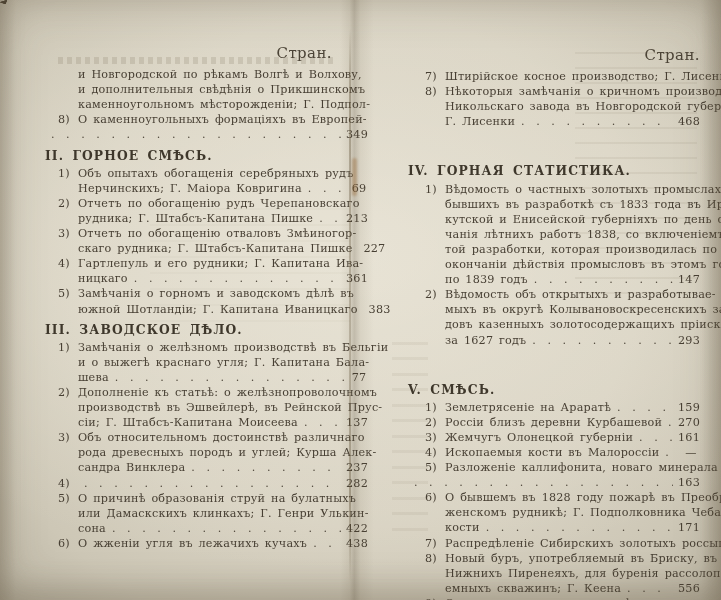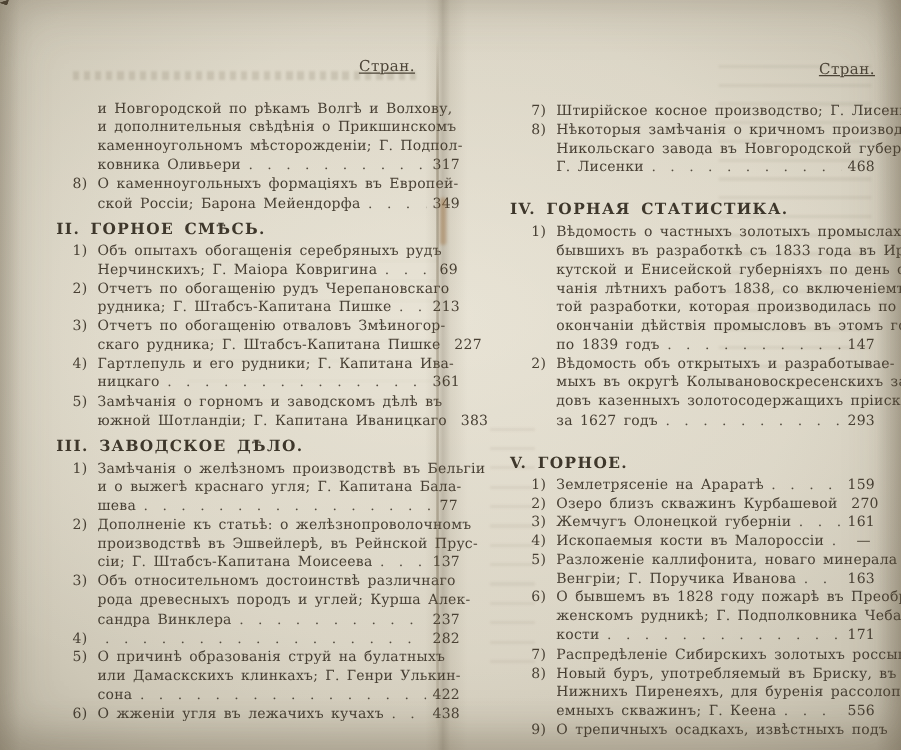--- a/index.html
+++ b/index.html
@@ -65,34 +65,34 @@
   }
   .ghost-l1{
     left:150px;top:208px;width:200px;height:120px;opacity:.3;
     background:repeating-linear-gradient(180deg, rgba(122,110,88,.12) 0 2px, rgba(122,110,88,0) 2px 16px);
   }
   
   .page{position:absolute;font-size:11.2px;line-height:15.1px;letter-spacing:.2px;word-spacing:2px;}
   .page--left{left:45px;top:46px;width:323px;}
   .page--right{left:408px;top:48px;width:292px;}
   .running-head{
-    text-align:right;font-size:12px;margin-bottom:18px;color:#4c4437;letter-spacing:.4px;text-decoration:underline;
+    text-align:right;font-size:15px;margin-bottom:6px;color:#4c4437;letter-spacing:.4px;
   }
   .page--left .running-head{padding-right:36px;}
   .line{display:flex;align-items:baseline;white-space:nowrap;}
   .line .num{flex:0 0 33px;box-sizing:border-box;padding-left:13px;}
   .page--right .line .num{flex-basis:37px;padding-left:17px;}
   .line .text{flex:0 0 auto;}
   .line--cont .text{padding-left:33px;}
   .page--right .line--cont .text{padding-left:37px;}
   .line--section{
     font-weight:bold;font-size:12.3px;letter-spacing:1.1px;color:#3e372b;
     margin-top:5px;margin-bottom:3px;word-spacing:3px;
   }
-  .line--gap{margin-top:18px;}
+  .line--gap{margin-top:34px;}
   .leader{flex:1 1 0;overflow:hidden;margin:0 5px 0 6px;height:13px;opacity:.92;}
   .leader::after{
     content:". . . . . . . . . . . . . . . . . . . . . . . . . . . . . .";
     letter-spacing:3px;
   }
   .pagenum{flex:0 0 auto;min-width:18px;text-align:center;}
 </style>
 </head>
 <body>
 
@@ -118,36 +118,29 @@
           <span class="text">и дополнительныя свѣдѣнія о Прикшинскомъ</span>
 
         </div>
 
         <div class="line line--cont line--nopage">
 
           <span class="text">каменноугольномъ мѣсторожденіи; Г. Подпол-</span>
 
         </div>
 
-        <div class="line line--cont">
-
-          <span class="text">ковника Оливьери</span>
-          <span class="leader"></span>
-          <span class="pagenum">317</span>
-        </div>
 
         <div class="line line--item line--nopage">
           <span class="num">8)</span>
           <span class="text">О каменноугольныхъ формаціяхъ въ Европей-</span>
 
         </div>
 
         <div class="line line--cont">
 
-          <span class="text">ской Россіи; Барона Мейендорфа</span>
           <span class="leader"></span>
           <span class="pagenum">349</span>
         </div>
 
         <div class="line line--section line--nopage">
 
           <span class="text">II. ГОРНОЕ СМѢСЬ.</span>
 
         </div>
 
@@ -412,34 +405,34 @@
 
         <div class="line line--cont">
 
           <span class="text">за 1627 годъ</span>
           <span class="leader"></span>
           <span class="pagenum">293</span>
         </div>
 
         <div class="line line--section line--gap line--nopage">
 
-          <span class="text">V. ГОРНОЕ.</span>
+          <span class="text">V. СМѢСЬ.</span>
 
         </div>
 
         <div class="line line--item">
           <span class="num">1)</span>
           <span class="text">Землетрясеніе на Араратѣ</span>
           <span class="leader"></span>
           <span class="pagenum">159</span>
         </div>
 
         <div class="line line--item">
           <span class="num">2)</span>
-          <span class="text">Озеро близъ скважинъ Курбашевой</span>
+          <span class="text">Россіи близъ деревни Курбашевой</span>
           <span class="leader"></span>
           <span class="pagenum">270</span>
         </div>
 
         <div class="line line--item">
           <span class="num">3)</span>
           <span class="text">Жемчугъ Олонецкой губерніи</span>
           <span class="leader"></span>
           <span class="pagenum">161</span>
         </div>
@@ -452,21 +445,20 @@
         </div>
 
         <div class="line line--item line--nopage">
           <span class="num">5)</span>
           <span class="text">Разложеніе каллифонита, новаго минерала изъ</span>
 
         </div>
 
         <div class="line line--cont">
 
-          <span class="text">Венгріи; Г. Поручика Иванова</span>
           <span class="leader"></span>
           <span class="pagenum">163</span>
         </div>
 
         <div class="line line--item line--nopage">
           <span class="num">6)</span>
           <span class="text">О бывшемъ въ 1828 году пожарѣ въ Преобра-</span>
 
         </div>
 

